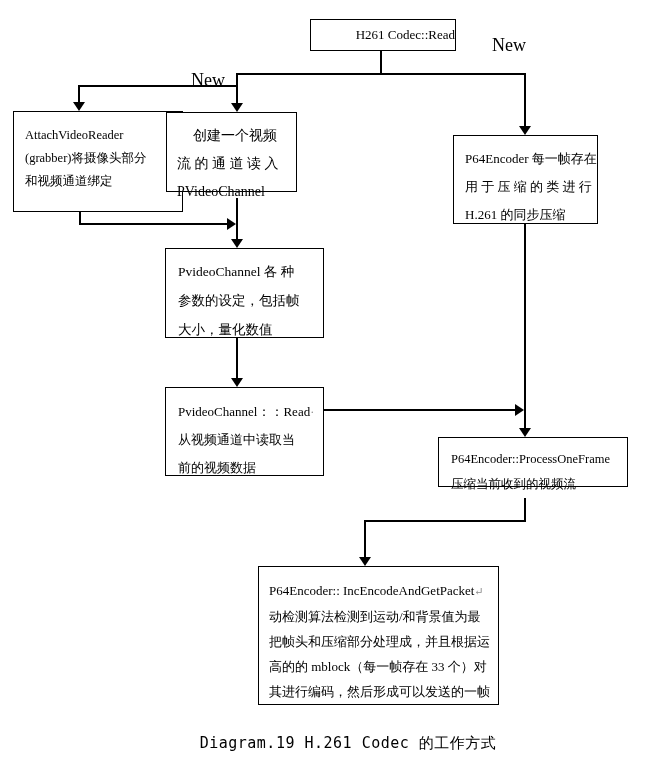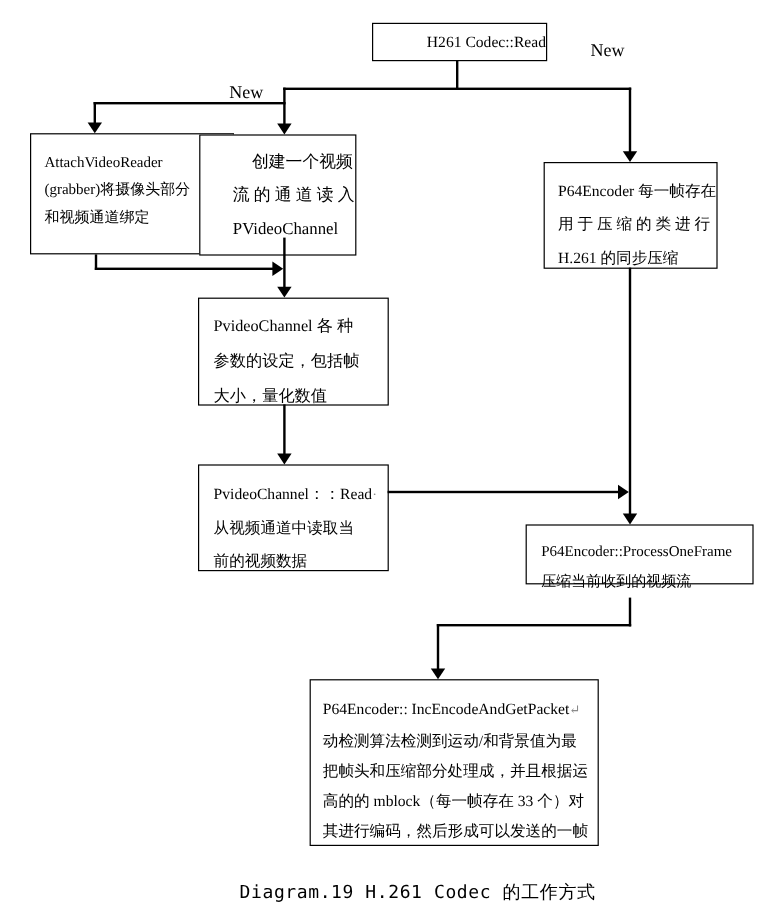--- a/index.html
+++ b/index.html
@@ -11,25 +11,25 @@
   }
   .box {
     position:absolute; border:1px solid #000; background:#fff;
     box-sizing:border-box; color:#000;justify-content:flex-end;
   }
   .ln { white-space:nowrap; }
   
   .b-top { left:310px; top:19px; width:146px; height:32px;
            display:flex; align-items:center; padding-left:13px; font-size:13px; }
   
-  .b-attach { left:25px; top:111px; width:170px; height:101px;
+  .b-attach { left:13px; top:111px; width:170px; height:101px;
               padding:12px 0 0 11px; line-height:23px; font-size:12.5px; }
   
-  .b-create { left:166px; top:112px; width:131px; height:101px;
-              padding:9px 0 0 27px; line-height:28px; font-size:14px; }
+  .b-create { left:166px; top:112px; width:131px; height:80px;
+              padding:9px 0 0 10px; line-height:28px; font-size:14px; }
   .b-create .ln:first-child { text-indent:16px; }
   
   .b-p64 { left:453px; top:135px; width:145px; height:89px;
            padding:9px 0 0 11px; line-height:28px; font-size:13px; }
   
   .b-params { left:165px; top:248px; width:159px; height:90px;
               padding:8px 0 0 12px; line-height:29px; font-size:13.5px; }
   
   .b-read { left:165px; top:387px; width:159px; height:89px;
             padding:10px 0 0 12px; line-height:28px; font-size:13px; }
@@ -46,21 +46,21 @@
   .hline { height:2px; }
   .vline { width:2px; }
 
   .arr-d { position:absolute; width:0; height:0;
            border-left:6px solid transparent; border-right:6px solid transparent;
            border-top:9px solid #000; }
   .arr-r { position:absolute; width:0; height:0;
            border-top:6px solid transparent; border-bottom:6px solid transparent;
            border-left:9px solid #000; }
 
-  .lbl { position:absolute; font-size:15px; }
+  .lbl { position:absolute; font-size:18px; }
   .lbl-new-right { left:492px; top:35px; }
   .lbl-new-left  { left:191px; top:70px; }
 
   .caption { position:absolute; left:0; top:734px; width:696px; text-align:center;
              font-family:"DejaVu Sans Mono","Liberation Mono",monospace;
              font-size:15px; letter-spacing:0.5px; }
 </style>
 </head>
 <body>
 

